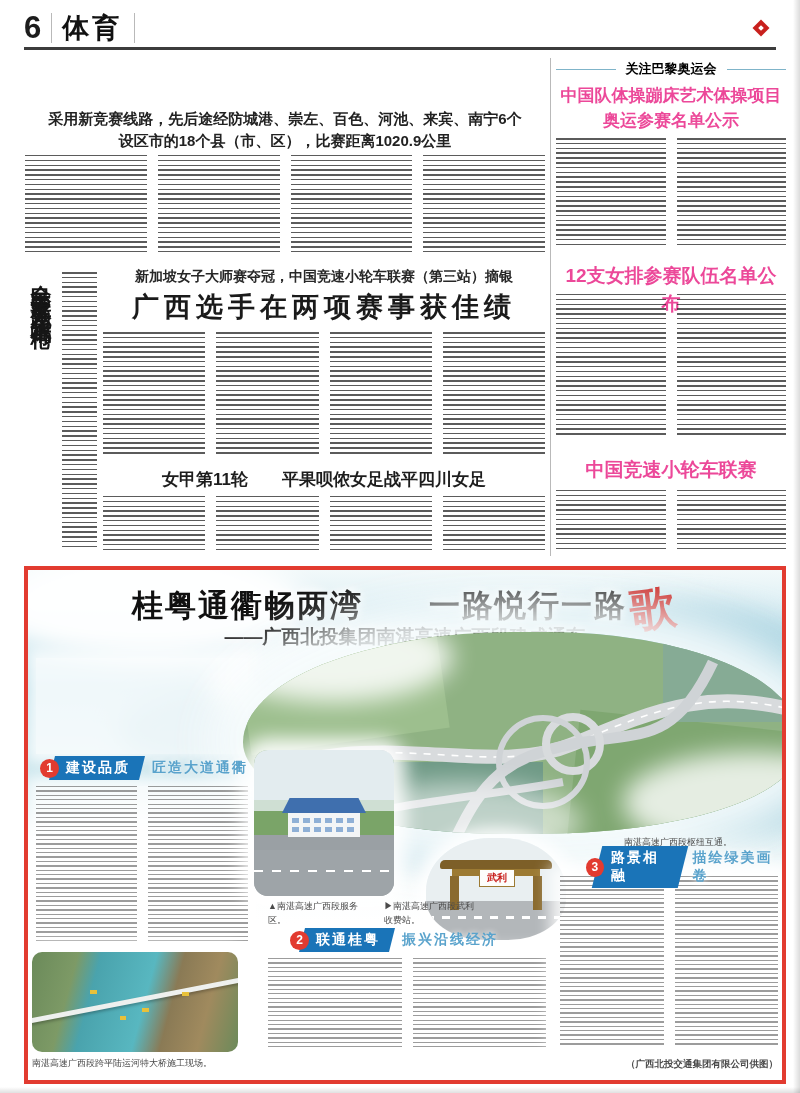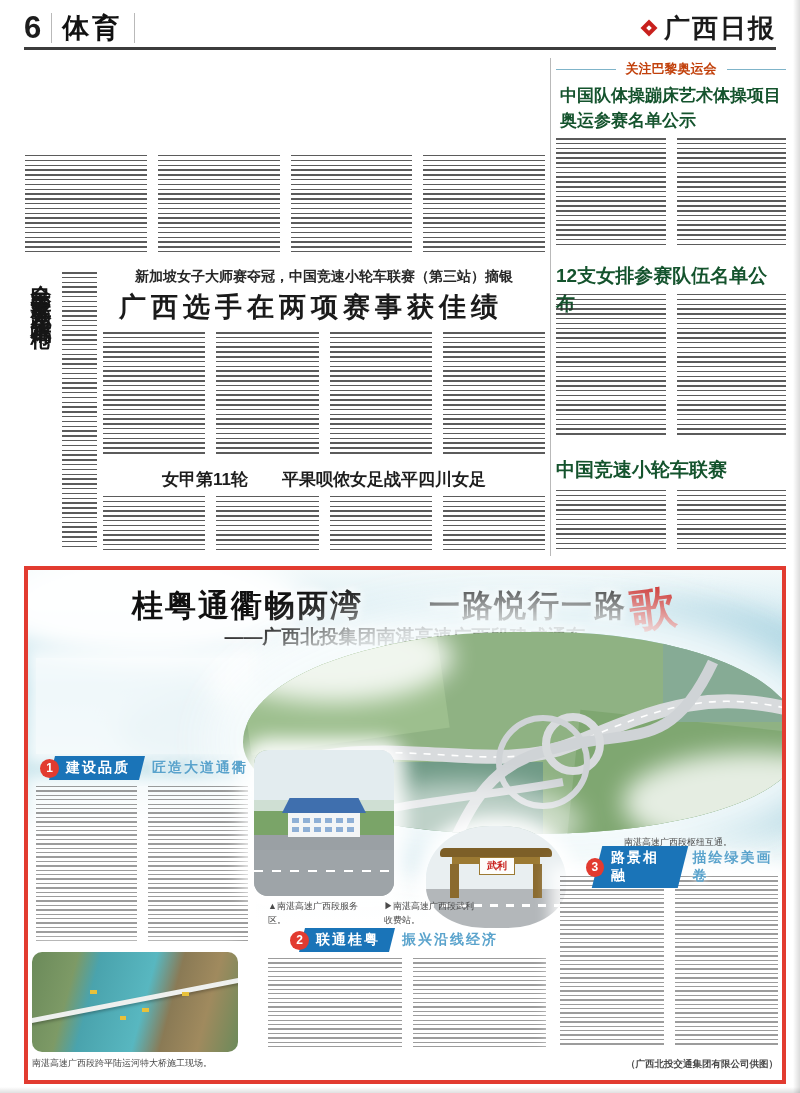--- a/index.html
+++ b/index.html
@@ -27,23 +27,23 @@
   .diamond{width:12px;height:12px;background:#c8201d;transform:rotate(45deg);position:relative;}
   .diamond>div{position:absolute;inset:4px;background:#fff;}
   
   .top-head{font-size:37px;letter-spacing:2px;color:#141414;text-align:center;}
   .deck{font-size:15px;font-weight:bold;color:#222;text-align:center;line-height:1.45;}
   .kicker{font-size:14px;font-weight:bold;color:#272727;text-align:center;}
   .mid-head{font-size:27px;letter-spacing:5px;color:#1a1a1a;text-align:center;}
   .soccer-head{font-size:17px;font-weight:bold;text-align:center;color:#1d1d1d;}
   .v-head{writing-mode:vertical-rl;text-orientation:upright;font-family:"Liberation Serif",serif;
           font-weight:bold;font-size:21px;letter-spacing:4px;color:#161616;}
-  .oly-header{display:flex;align-items:center;gap:10px;color:#c2410c;font-weight:bold;font-size:13px;}
+  .oly-header{display:flex;align-items:center;gap:10px;color:#000000;font-weight:bold;font-size:13px;}
   .oly-header .dash{flex:1;height:1px;background:#7fb4c9;}
-  .r-head{font-size:17px;font-weight:bold;text-align:left;color:#14532d;line-height:1.45;}
+  .r-head{font-size:17px;font-weight:bold;text-align:center;color:#ec4899;line-height:1.45;}
   
   .feature{position:absolute;left:24px;top:566px;width:754px;height:510px;
            border:4px solid #e23b30;background:#f6fbfc;overflow:hidden;}
   .cloudbase{position:absolute;inset:0;z-index:0;
      background:linear-gradient(180deg,#f2f9fa 0px,#d9edf3 45px,#a9d6e3 120px,#c2e2ea 190px,#e3f2f5 260px,#f7fbfc 320px,#ffffff 360px);}
   .cloud{position:absolute;border-radius:50%;filter:blur(12px);z-index:1;}
   .whiteout{position:absolute;left:0;right:0;bottom:0;height:210px;z-index:2;
      background:linear-gradient(180deg,rgba(255,255,255,0),#ffffff 55px);}
   .f-title{z-index:3;width:100%;text-align:center;font-size:31px;font-weight:bold;letter-spacing:2px;color:#101010;
            text-shadow:0 0 8px #fff,0 0 14px #fff;}
@@ -72,38 +72,39 @@
 
   <div class="abs" style="left:24px;top:10px;width:752px;height:36px;display:flex;align-items:center;">
     <div class="pg-num">6</div>
     <div class="vrule" style="height:30px;margin:0 10px;"></div>
     <div class="sec-name">体育</div>
     <div class="vrule" style="height:30px;margin:0 12px;"></div>
     <div style="flex:1;"></div>
     <div class="diamond" style="margin-right:9px;">
         <div></div>
       </div>
-    <div class="masthead">广西日报</div>
   </div>
   <div class="hrule-thick abs" style="left:24px;top:47px;width:752px;"></div>
 
   <div class="abs deck" style="left:35px;top:108px;width:500px;">
+    <div>采用新竞赛线路，先后途经防城港、崇左、百色、河池、来宾、南宁6个</div>
+    <div>设区市的18个县（市、区），比赛距离1020.9公里</div>
   </div>
   <div class="abs cols" style="left:25px;top:155px;width:520px;height:98px;">
     <div class="greek"></div>
     <div class="greek"></div>
     <div class="greek"></div>
     <div class="greek"></div>
   </div>
 
   <div class="abs v-head" style="left:27px;top:268px;height:288px;">全民禁毒欢乐跑在永福鸣枪</div>
   <div class="abs greek" style="left:62px;top:272px;width:35px;height:278px;"></div>
 
   <div class="abs kicker" style="left:103px;top:268px;width:442px;">新加坡女子大师赛夺冠，中国竞速小轮车联赛（第三站）摘银</div>
-  <div class="abs h-serif mid-head" style="left:90px;top:289px;width:442px;">广西选手在两项赛事获佳绩</div>
+  <div class="abs h-serif mid-head" style="left:103px;top:289px;width:442px;">广西选手在两项赛事获佳绩</div>
   <div class="abs cols" style="left:103px;top:332px;width:442px;height:124px;">
     <div class="greek"></div>
     <div class="greek"></div>
     <div class="greek"></div>
     <div class="greek"></div>
   </div>
 
   <div class="abs soccer-head" style="left:103px;top:468px;width:442px;">女甲第11轮　　平果呗侬女足战平四川女足</div>
   <div class="abs cols" style="left:103px;top:496px;width:442px;height:56px;">
     <div class="greek"></div>
@@ -195,21 +196,21 @@
       <div class="abs" style="left:28px;top:48px;width:84px;height:15px;background:#3f6fae;clip-path:polygon(0 100%,9% 0,91% 0,100% 100%);"></div>
       <div class="abs" style="left:34px;top:63px;width:72px;height:24px;background:#f3f5f6;">
         <div style="margin:5px 4px 0;height:5px;background:repeating-linear-gradient(90deg,#8fb0d6 0 7px,#f3f5f6 7px 11px);"></div>
         <div style="margin:4px 4px 0;height:5px;background:repeating-linear-gradient(90deg,#8fb0d6 0 7px,#f3f5f6 7px 11px);"></div>
       </div>
       <div class="abs" style="left:0;top:100px;width:140px;height:46px;background:#9ea4a8;">
         <div style="position:absolute;left:0;top:20px;width:140px;height:2px;background:repeating-linear-gradient(90deg,#fff 0 9px,rgba(0,0,0,0) 9px 18px);"></div>
       </div>
     </div>
 
-    <div class="photo abs" style="left:398px;top:256px;width:140px;height:102px;border-radius:46% 46% 42% 42%/52% 52% 40% 40%;box-shadow:0 0 16px 10px rgba(255,255,255,.92);">
+    <div class="photo abs" style="left:398px;top:268px;width:140px;height:102px;border-radius:46% 46% 42% 42%/52% 52% 40% 40%;box-shadow:0 0 16px 10px rgba(255,255,255,.92);">
       <div class="abs" style="inset:0;background:linear-gradient(180deg,#e9eff1 0 62%,#b3b7ba 62% 100%);"></div>
       <div class="abs" style="left:14px;top:22px;width:112px;height:9px;background:#7d5f28;border-radius:5px 5px 2px 2px;"></div>
       <div class="abs" style="left:26px;top:31px;width:88px;height:7px;background:#9c7a33;"></div>
       <div class="abs" style="left:53px;top:31px;width:34px;height:16px;background:#fdfdfb;border:1px solid #9c7a33;display:flex;align-items:center;justify-content:center;font-size:10px;font-weight:bold;color:#c8201d;font-family:'Liberation Serif',serif;">武利</div>
       <div class="abs" style="left:24px;top:38px;width:9px;height:34px;background:#8a6a2e;"></div>
       <div class="abs" style="left:107px;top:38px;width:9px;height:34px;background:#8a6a2e;"></div>
       <div class="abs" style="left:0;top:78px;width:140px;height:3px;background:repeating-linear-gradient(90deg,#fff 0 8px,rgba(0,0,0,0) 8px 16px);"></div>
     </div>
 
     <div class="abs cap" style="left:240px;top:330px;width:96px;">▲南湛高速广西段服务区。</div>

